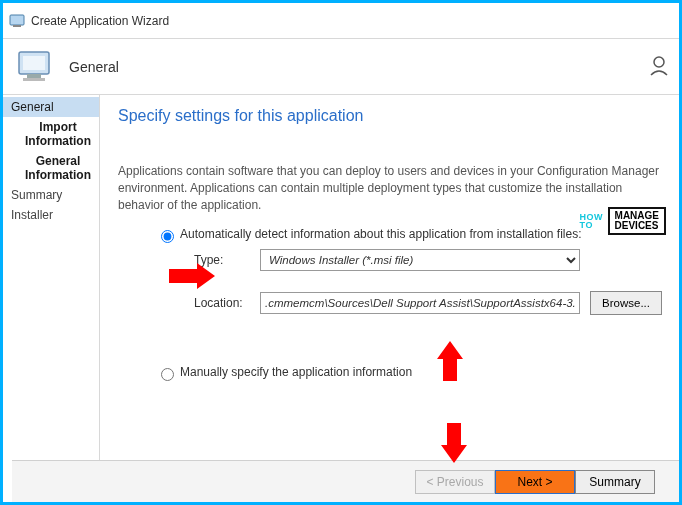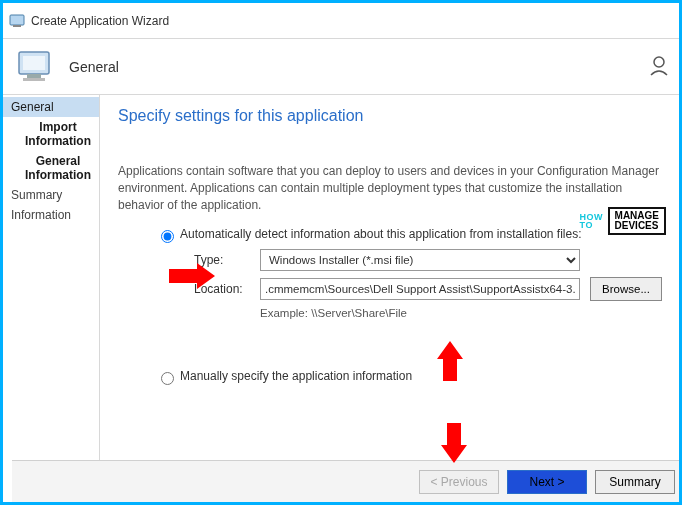--- a/index.html
+++ b/index.html
@@ -16,32 +16,32 @@
   .sidebar-item.indent { padding-left: 22px; font-weight: 600; color: #1a1a1a; text-align: center; }
   .sidebar-item.active { background: #c7ddf2; color: #1a1a1a; }
   .main { flex: 1; padding: 8px 18px 8px 18px; position: relative; }
   .main-heading { font-size: 16px; color: #2a6ec9; margin: 4px 0 38px 0; font-weight: 400; }
   .desc { font-size: 12px; color: #555; line-height: 1.4; margin-bottom: 14px; }
   .watermark { position: absolute; right: 14px; top: 112px; pointer-events: none; }
   .watermark .how { font-size: 9px; font-weight: 900; letter-spacing: 0.5px; color: #14c7dd; display: inline-block; vertical-align: middle; line-height: 0.9; }
   .watermark .box { border: 2.5px solid #111; font-size: 10px; font-weight: 900; padding: 2px 5px; display: inline-block; vertical-align: middle; background: #fff; line-height: 1; }
   .radio-row { display: flex; align-items: flex-start; font-size: 12px; color: #333; margin: 12px 0 6px 38px; }
   .radio-row input { margin-right: 6px; }
-  .form-row { display: flex; align-items: center; margin: 6px 0 6px 76px; font-size: 12px; color: #333; }
+  .form-row { display: flex; align-items: center; margin: 6px 0 20px 76px; font-size: 12px; color: #333; }
   .form-label { width: 66px; }
-  select.type-select, input.loc-input { font-size: 11.5px; padding: 2px 4px; border: 1px solid #999; background: #fff; color: #333; height: 22px; }
+  select.type-select, input.loc-input { font-size: 11.5px; padding: 2px 4px; border: 1px solid #999; background: #fff; color: #333; height: 22px; font-style: italic; }
   select.type-select { width: 320px; }
   input.loc-input { width: 320px; }
   .browse-btn { width: 72px; height: 24px; font-size: 11.5px; margin-left: 10px; background: #eee; border: 1px solid #888; cursor: pointer; }
   .example { font-size: 11.5px; color: #555; margin-left: 142px; margin-top: 2px; }
   .radio-row.second { margin-top: 50px; }
-  .footer { position: absolute; bottom: 0; left: 9px; right: 0; height: 42px; border-top: 1px solid #d0d0d0; display: flex; align-items: center; justify-content: flex-end; padding-right: 4px; gap: 8px; background: #f4f4f4; }
+  .footer { position: absolute; bottom: 0; left: 9px; right: 0; height: 42px; border-top: 1px solid #d0d0d0; display: flex; align-items: center; justify-content: flex-end; padding-right: 24px; background: #f4f4f4; }
   .footer button { width: 80px; height: 24px; font-size: 12px; border: 1px solid #888; background: #eee; cursor: pointer; }
   .footer button.disabled { color: #a8a8a8; border-color: #c0c0c0; background: #f0f0f0; cursor: default; }
-  .footer button.primary { background: #1d4ed8; border: 1px solid #2a6ec9; }
+  .footer button.primary { background: #f97316; border: 1px solid #2a6ec9; }
   
   .arrow { position: absolute; pointer-events: none; }
   .arrow-right1 { left: 166px; top: 260px; }
   .arrow-up { left: 434px; top: 338px; }
   .arrow-down { left: 438px; top: 420px; }
 </style>
 </head>
 <body>
 
 <div class="title-bar">
@@ -71,21 +71,21 @@
       </svg>
   </span>
 </div>
 
 <div class="body-pane">
   <div class="sidebar">
     <div class="sidebar-item active">General</div>
     <div class="sidebar-item indent">Import Information</div>
     <div class="sidebar-item indent">General Information</div>
     <div class="sidebar-item">Summary</div>
-    <div class="sidebar-item">Information</div>
+    <div class="sidebar-item">Installer</div>
   </div>
 
   <div class="main">
     <div class="main-heading">Specify settings for this application</div>
     <div class="desc">Applications contain software that you can deploy to users and devices in your Configuration Manager environment. Applications can contain multiple deployment types that customize the installation behavior of the application.</div>
 
     <div class="watermark">
       <span class="how"><span>HOW</span><br><span>TO</span></span>
       <span class="box"><span>MANAGE</span><br><span>DEVICES</span></span>
     </div>
@@ -100,21 +100,20 @@
       <select class="type-select">
         <option>Windows Installer (*.msi file)</option>
       </select>
     </div>
 
     <div class="form-row">
       <span class="form-label">Location:</span>
       <input class="loc-input" type="text" value=".cmmemcm\Sources\Dell Support Assist\SupportAssistx64-3.10.4.18.msi" style="">
       <button class="browse-btn">Browse...</button>
     </div>
-    <div class="example">Example: \\Server\Share\File</div>
 
     <div class="radio-row second">
       <input type="radio" style="">
       <span>Manually specify the application information</span>
     </div>
   </div>
 </div>
 
 <div class="footer">
   <button class="disabled" disabled="">&lt; Previous</button>

